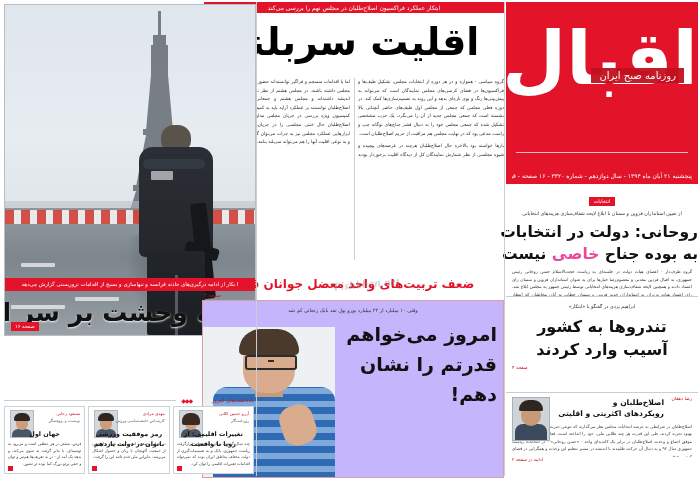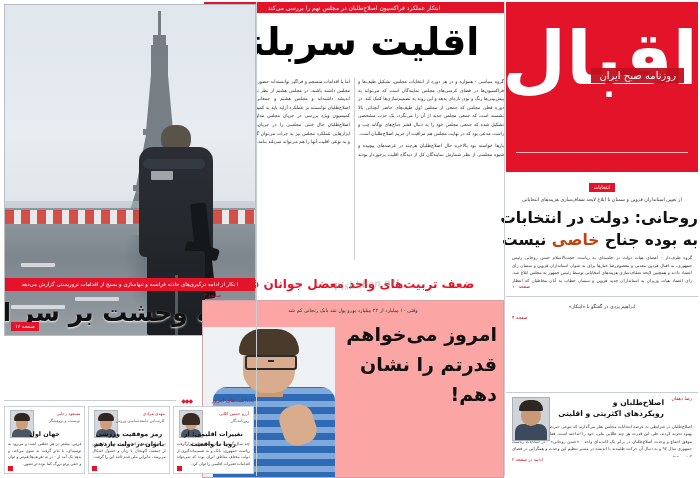--- a/index.html
+++ b/index.html
@@ -155,21 +155,21 @@
     position:absolute;top:276px;right:196px;width:300px;height:16px;
     color:#e3142a;font-weight:bold;font-size:12px;line-height:16px;
     text-align:center;white-space:nowrap;overflow:hidden;
   }
   .mid-kicker-more{
     position:absolute;top:292px;right:196px;width:300px;
     font-size:5px;color:#c2101f;text-align:left;
   }
   .mid-box{
     position:absolute;top:300px;right:196px;width:300px;height:176px;
-    border:1px solid #d8a0a5;background:#fca5a5;overflow:hidden;
+    border:1px solid #d8a0a5;background:#c4b5fd;overflow:hidden;
   }
   .mid-sub{
     position:absolute;top:5px;right:4px;left:4px;
     font-size:5px;line-height:9px;color:#333;text-align:center;white-space:nowrap;
   }
   .mid-title{
     position:absolute;top:18px;right:6px;width:180px;
     font-size:19px;line-height:30px;font-weight:bold;color:#111;
     text-align:right;letter-spacing:-.5px;
   }
@@ -218,30 +218,30 @@
     transform:rotate(-5deg);letter-spacing:.5px;pointer-events:none;
     font-family:"Liberation Serif",serif;
   }
 
   
   .rbox{position:absolute;right:2px;width:192px;background:#fff;}
   .badge{
     display:inline-block;background:#e3142a;color:#fff;
     font-size:5px;line-height:9px;padding:0 5px;
   }
-  .r1{top:172px;height:104px;}
+  .r1{top:186px;height:104px;}
   .r1 .badge-wrap{text-align:center;padding-top:2px;}
   .r1-sub{
     font-size:4.8px;line-height:8px;color:#333;text-align:center;padding:3px 8px 0;
   }
   .r1-title{
     font-size:15.5px;line-height:22px;font-weight:bold;color:#111;
     text-align:center;padding-top:3px;letter-spacing:-.5px;white-space:nowrap;
   }
-  .r1-title .hl{color:#c2410c;}
+  .r1-title .hl{color:#ec4899;}
   .r1-body{
     font-size:4.3px;line-height:7.6px;color:#333;text-align:justify;
     padding:3px 6px 0;overflow:hidden;height:30px;
   }
   .r1-more{font-size:4.6px;color:#c2101f;text-align:left;padding:0 6px;}
 
   .r2{top:296px;height:92px;border-top:1px solid #c9ced3;}
   .r2-sub{
     font-size:4.8px;line-height:9px;color:#333;text-align:center;padding:5px 6px 0;
   }
@@ -435,20 +435,24 @@
     <div class="r1-title">
       <div>روحانی: دولت در انتخابات</div>
       <div><span>به بوده جناح </span><span class="hl">خاصی</span><span> نیست</span></div>
     </div>
     <div class="r1-body">گروه طرف‌دار - اعضای هیات دولت در جلسه‌ای به ریاست حجت‌الاسلام حسن روحانی رئیس جمهوری، به اقبال فردین معدنی و معصوم‌رضا خبارها برای به عنوان استانداران قزوین و سمنان رای اعتماد دادند و همچنین لایحه شفاف‌سازی هزینه‌های انتخاباتی توسط رئیس جمهور به مجلس ابلاغ شد. رای اعتماد هیات وزیران به استانداران جدید قزوین و سمنان خطاب به آنان مخاطبان که انتظار مردمی است که با حضور...</div>
     <div class="r1-more">صفحه ۱۰</div>
   </div>
 
   <div class="rbox r2">
     <div class="r2-sub">ابراهیم یزدی در گفتگو با «ابتکار»</div>
+    <div class="r2-title">
+      <div>تندروها به کشور</div>
+      <div>آسیب وارد کردند</div>
+    </div>
     <div class="r2-more">صفحه ۴</div>
   </div>
 
   <div class="rbox r3">
     <div class="r3-author">رضا دهقان</div>
     <div class="r3-photo">
       <div class="b"></div>
       <div class="h"></div>
       <div class="hr"></div>
     </div>

